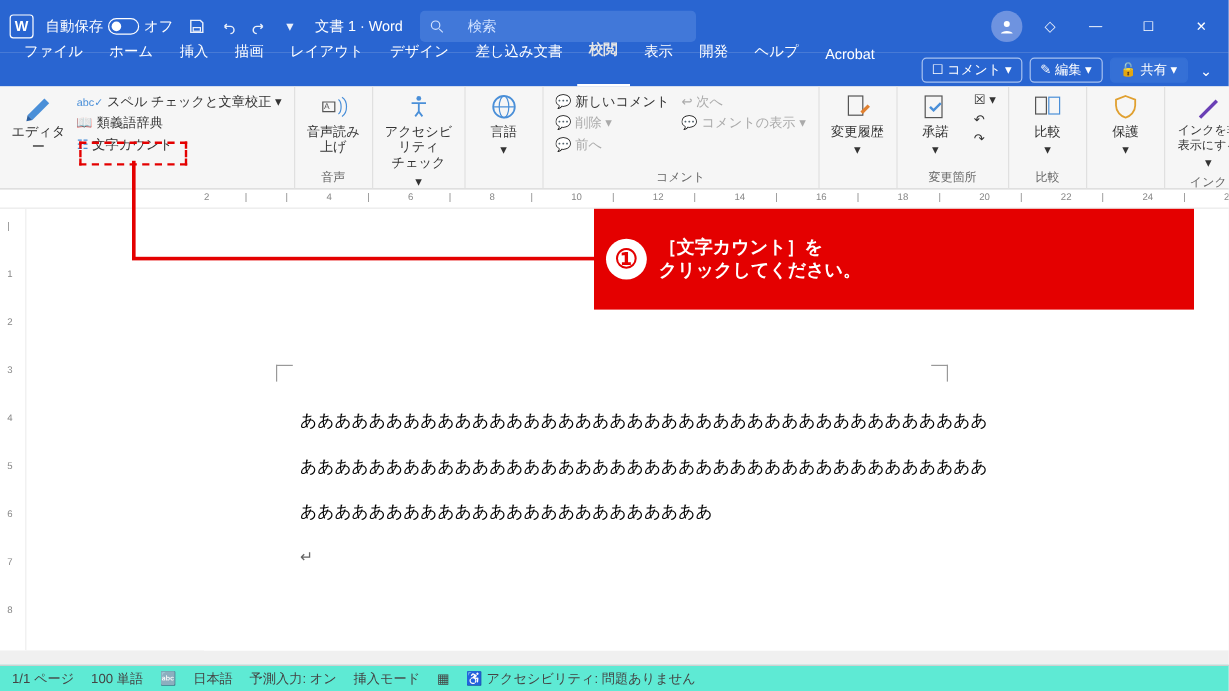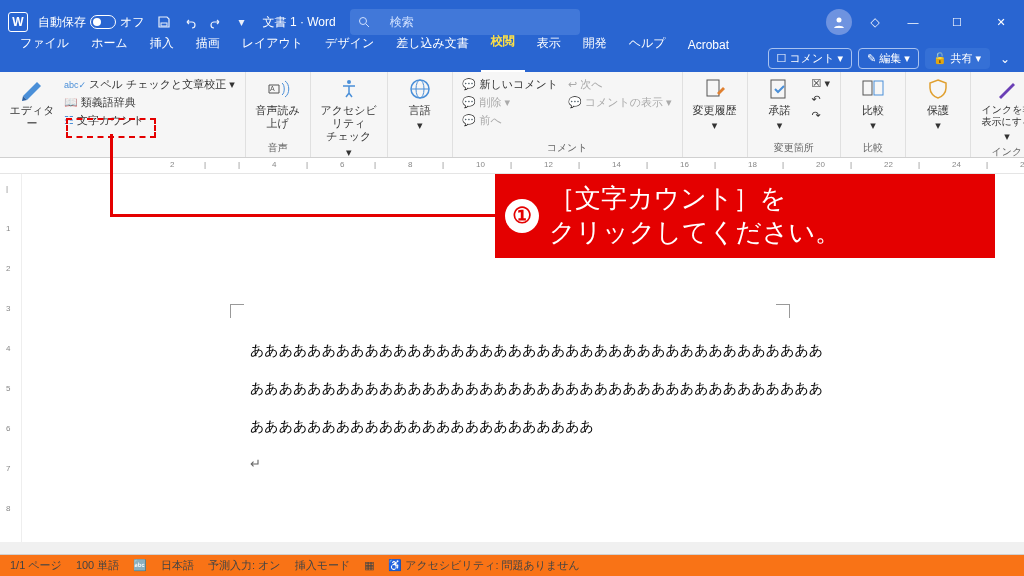--- a/index.html
+++ b/index.html
@@ -13,21 +13,21 @@
 .titlebar .qat { display: flex; gap: 8px; align-items: center; margin-right: 12px; }
 .titlebar .qicon { width: 18px; height: 18px; display: flex; align-items: center; justify-content: center; opacity: 0.9; }
 .titlebar .doctitle { margin-right: 14px; }
 .titlebar .search { flex: 0 0 230px; height: 26px; background: #4178d9; border-radius: 4px; display: flex; align-items: center; padding: 0 8px; color: #cfe0ff; }
 .titlebar .rightside { margin-left: auto; display: flex; align-items: center; gap: 14px; }
 .titlebar .avatar { width: 26px; height: 26px; border-radius: 50%; background: #6e93e0; display: flex; align-items: center; justify-content: center; }
 .titlebar .winbtn { width: 30px; text-align: center; font-size: 11px; }
 
 .tabbar { height: 28px; background: #2965d1; display: flex; align-items: flex-end; padding: 0 10px; gap: 2px; color: #fff; font-size: 12px; }
 .tab { padding: 5px 10px 20px; cursor: pointer; }
-.tab.active { color: #fde047; border-bottom: 2px solid #fff; font-weight: 600; }
+.tab.active { color: #e5e5e5; border-bottom: 2px solid #fff; font-weight: 600; }
 .tabright { margin-left: auto; display: flex; gap: 6px; padding-bottom: 3px; align-items: center; }
 .pillbtn { border: 1px solid #a8c2f0; border-radius: 4px; padding: 2px 8px; font-size: 11px; color: #fff; display: flex; align-items: center; gap: 3px; }
 .pillbtn.share { background: #3570d6; border-color: #3570d6; }
 
 .ribbon { height: 86px; background: #f6f6f6; border-bottom: 1px solid #d0d0d0; display: flex; font-size: 11px; color: #333; position: relative; }
 .group { padding: 4px 8px 2px; border-right: 1px solid #e0e0e0; display: flex; flex-direction: column; justify-content: space-between; }
 .group .gbody { display: flex; gap: 6px; align-items: flex-start; }
 .group .glabel { text-align: center; font-size: 10px; color: #666; margin-top: 2px; }
 .bigbtn { display: flex; flex-direction: column; align-items: center; justify-content: flex-start; width: 48px; text-align: center; line-height: 1.2; gap: 2px; }
 .bigbtn .icn { width: 26px; height: 26px; display: flex; align-items: center; justify-content: center; }
@@ -44,25 +44,25 @@
 .vruler { position: absolute; left: 0; top: 0; width: 22px; height: 100%; background: #fff; border-right: 1px solid #eee; font-size: 8px; color: #888; }
 .vruler .vt { position: absolute; left: 6px; }
 .page { position: absolute; left: 170px; top: 0; width: 680px; height: 370px; background: #fff; }
 .cornerL { position: absolute; top: 130px; left: 60px; width: 14px; height: 14px; border-left: 1px solid #999; border-top: 1px solid #999; }
 .cornerR { position: absolute; top: 130px; right: 60px; width: 14px; height: 14px; border-right: 1px solid #999; border-top: 1px solid #999; }
 .txt { position: absolute; left: 80px; font-family: "MS Mincho", serif; font-size: 14px; color: #000; }
 .paramark { font-family: "MS Mincho", serif; font-size: 13px; color: #666; position: absolute; left: 80px; }
 
 .callout { position: absolute; top: 174px; left: 495px; width: 500px; height: 84px; background: #e40000; color: #fff; display: flex; align-items: center; padding: 6px 10px; gap: 10px; z-index: 50; }
 .callout .num { width: 34px; height: 34px; border-radius: 50%; background: #fff; color: #e40000; font-weight: bold; font-size: 22px; display: flex; align-items: center; justify-content: center; flex-shrink: 0; }
-.callout .ctext { font-size: 26px; font-weight: 400; line-height: 1.3; }
+.callout .ctext { font-size: 15px; font-weight: 700; line-height: 1.3; }
 .connector-v { position: absolute; left: 110px; top: 134px; width: 2.5px; height: 82px; background: #e40000; z-index: 40; }
 .connector-h { position: absolute; left: 110px; top: 214px; width: 386px; height: 2.5px; background: #e40000; z-index: 40; }
 
-.statusbar { position: absolute; bottom: 0; left: 0; right: 0; height: 22px; background: #f97316; border-top: 1px solid #d0d0d0; display: flex; align-items: center; font-size: 11px; color: #444; padding: 0 10px; gap: 14px; }
+.statusbar { position: absolute; bottom: 0; left: 0; right: 0; height: 22px; background: #5eead4; border-top: 1px solid #d0d0d0; display: flex; align-items: center; font-size: 11px; color: #444; padding: 0 10px; gap: 14px; }
 .statusbar .sright { margin-left: auto; display: flex; align-items: center; gap: 10px; }
 .zoomslider { width: 90px; height: 3px; background: #ccc; position: relative; }
 .zoomslider::after { content: ""; position: absolute; left: 42px; top: -4px; width: 6px; height: 11px; background: #888; border-radius: 2px; }
 .vwicon { width: 16px; height: 14px; border: 1px solid #888; }
 
 svg { display: block; }
 </style>
 </head>
 <body>
 

